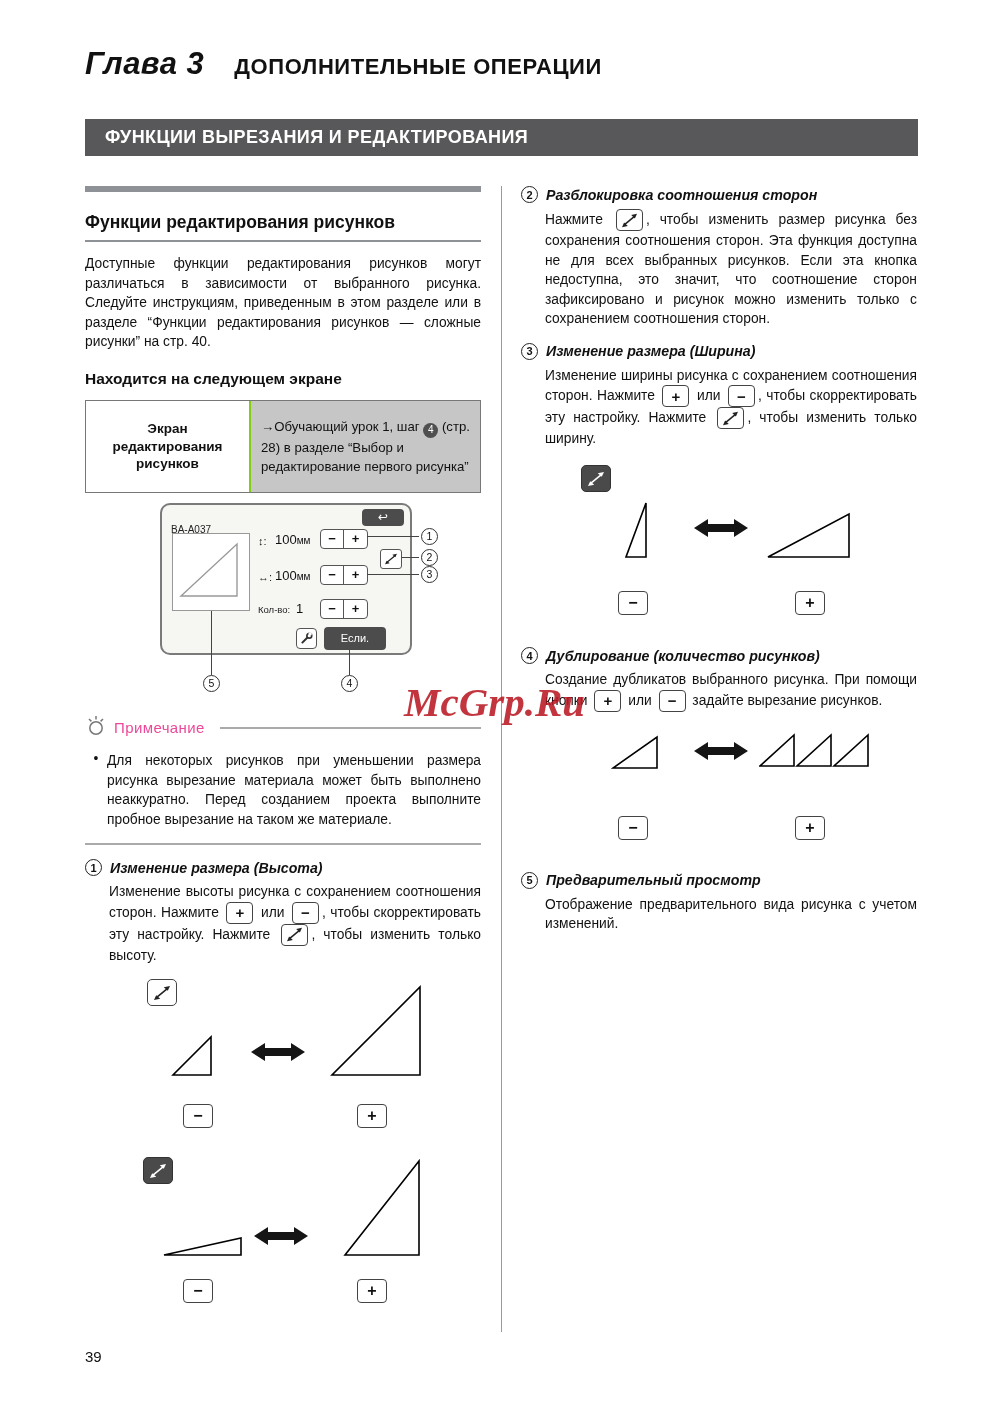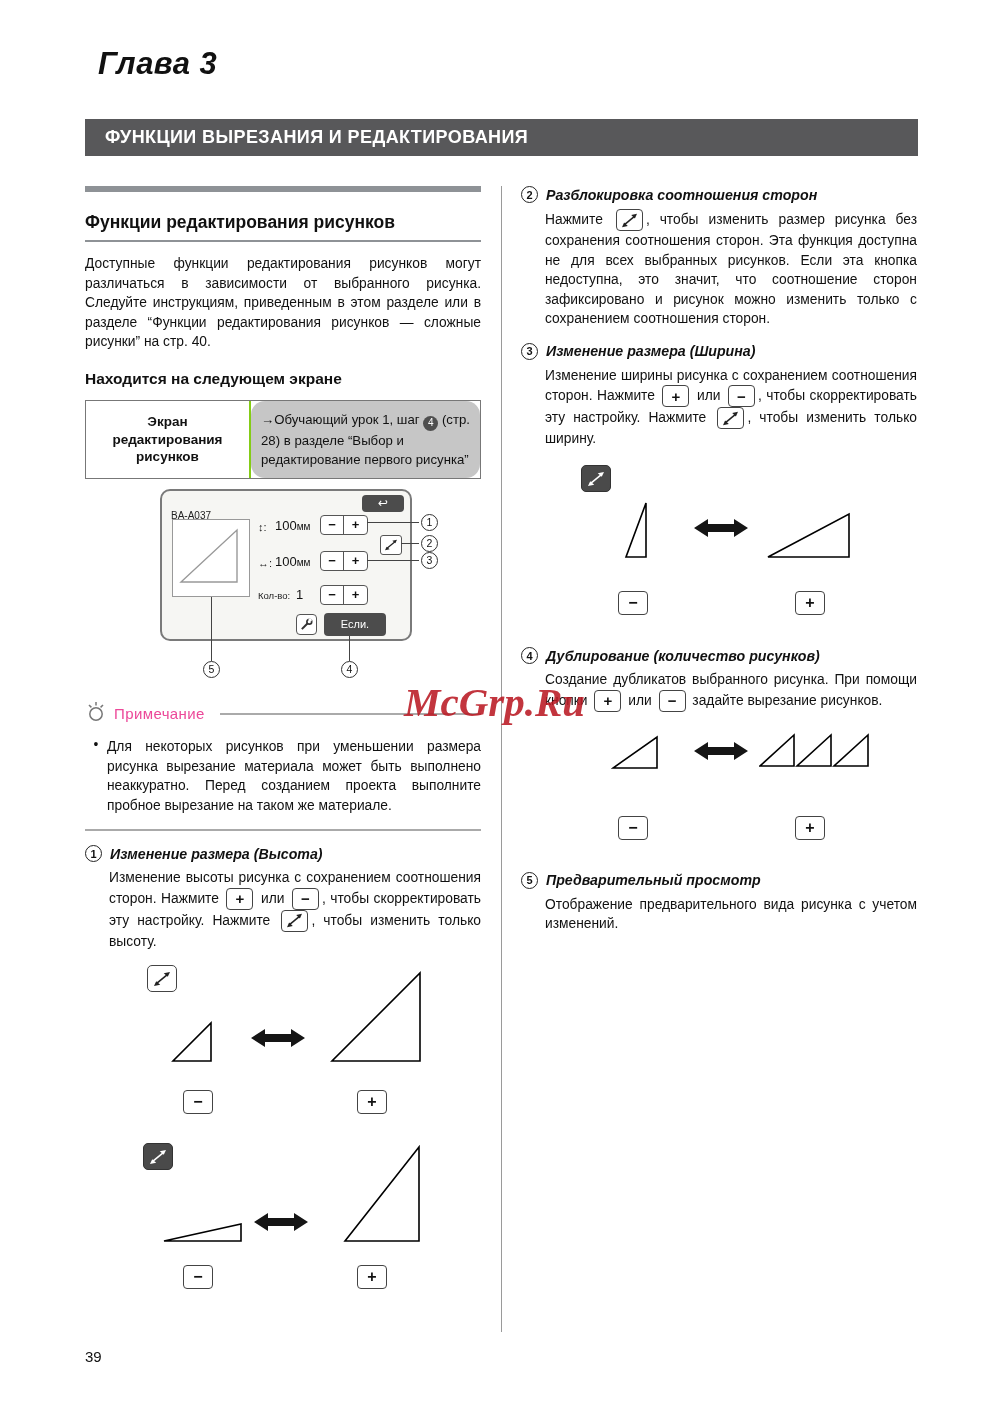--- a/index.html
+++ b/index.html
@@ -4,21 +4,21 @@
 <style>
   * { margin:0; padding:0; box-sizing:border-box; }
   html,body { background:#ffffff; }
   body {
     width:1000px; height:1413px; position:relative; overflow:hidden;
     font-family:"Liberation Sans","DejaVu Sans",sans-serif; color:#111;
   }
   .abs { position:absolute; }
 
   
-  .chapter-row { position:absolute; left:98px; top:46px; display:flex; align-items:baseline; gap:30px; }
+  .chapter-row { position:absolute; left:85px; top:46px; display:flex; align-items:baseline; gap:30px; }
   .chapter { font-size:31px; font-weight:bold; font-style:italic; letter-spacing:0.5px; }
   .chapter-title { font-size:22px; font-weight:bold; letter-spacing:0.6px; }
   .banner {
     position:absolute; left:85px; top:119px; width:833px; height:37px;
     background:#58585a; color:#fff; font-size:18px; font-weight:bold;
     display:flex; align-items:center; padding-left:20px; letter-spacing:0.4px;
   }
   .col-divider { position:absolute; left:501px; top:186px; width:1px; height:1146px; background:#9a9a9a; }
   .watermark {
     position:absolute; left:404px; top:678px; z-index:50;
@@ -40,21 +40,21 @@
   .body.indented { margin-left:24px; margin-top:6px; }
   .subsec { font-size:15.5px; font-weight:bold; margin-top:18px; }
 
   
   .screen-table { display:flex; border:1px solid #777; margin-top:12px; }
   .st-left {
     width:165px; background:#fff; border-right:2px solid #84cc16;
     display:flex; align-items:center; justify-content:center; text-align:center;
     font-weight:bold; font-size:13.5px; padding:8px; line-height:1.3;
   }
-  .st-right { flex:1; background:#c6c6c6; padding:9px 10px; font-size:13.2px; line-height:1.45;border-radius:14px; }
+  .st-right { flex:1; background:#c6c6c6; padding:16px 10px; font-size:13.2px; line-height:1.45; }
   .badge {
     display:inline-flex; width:15px; height:15px; border-radius:50%;
     background:#4f4f4f; color:#fff; font-size:10px; align-items:center; justify-content:center;
     vertical-align:-2px;
   }
 
   
   .device-wrap { position:relative; height:198px; margin-top:10px; }
   .device {
     position:absolute; left:75px; top:0; width:252px; height:152px;
@@ -136,20 +136,21 @@
   .tri polygon { fill:#fff; stroke:#000; stroke-width:1.6; }
   .arrow polygon { fill:#151515; }
 </style>
 </head>
 <body>
 
 <div>
 
   <div class="chapter-row">
     <span class="chapter">Глава 3</span>
+    <span class="chapter-title">ДОПОЛНИТЕЛЬНЫЕ ОПЕРАЦИИ</span>
   </div>
   <div class="banner">ФУНКЦИИ ВЫРЕЗАНИЯ И РЕДАКТИРОВАНИЯ</div>
   <div class="col-divider"></div>
   <div class="watermark">McGrp.Ru</div>
   <div class="page-num">39</div>
 
   <div class="col left">
 
     <div class="sec-block">
       <div class="sec-title">Функции редактирования рисунков</div>

